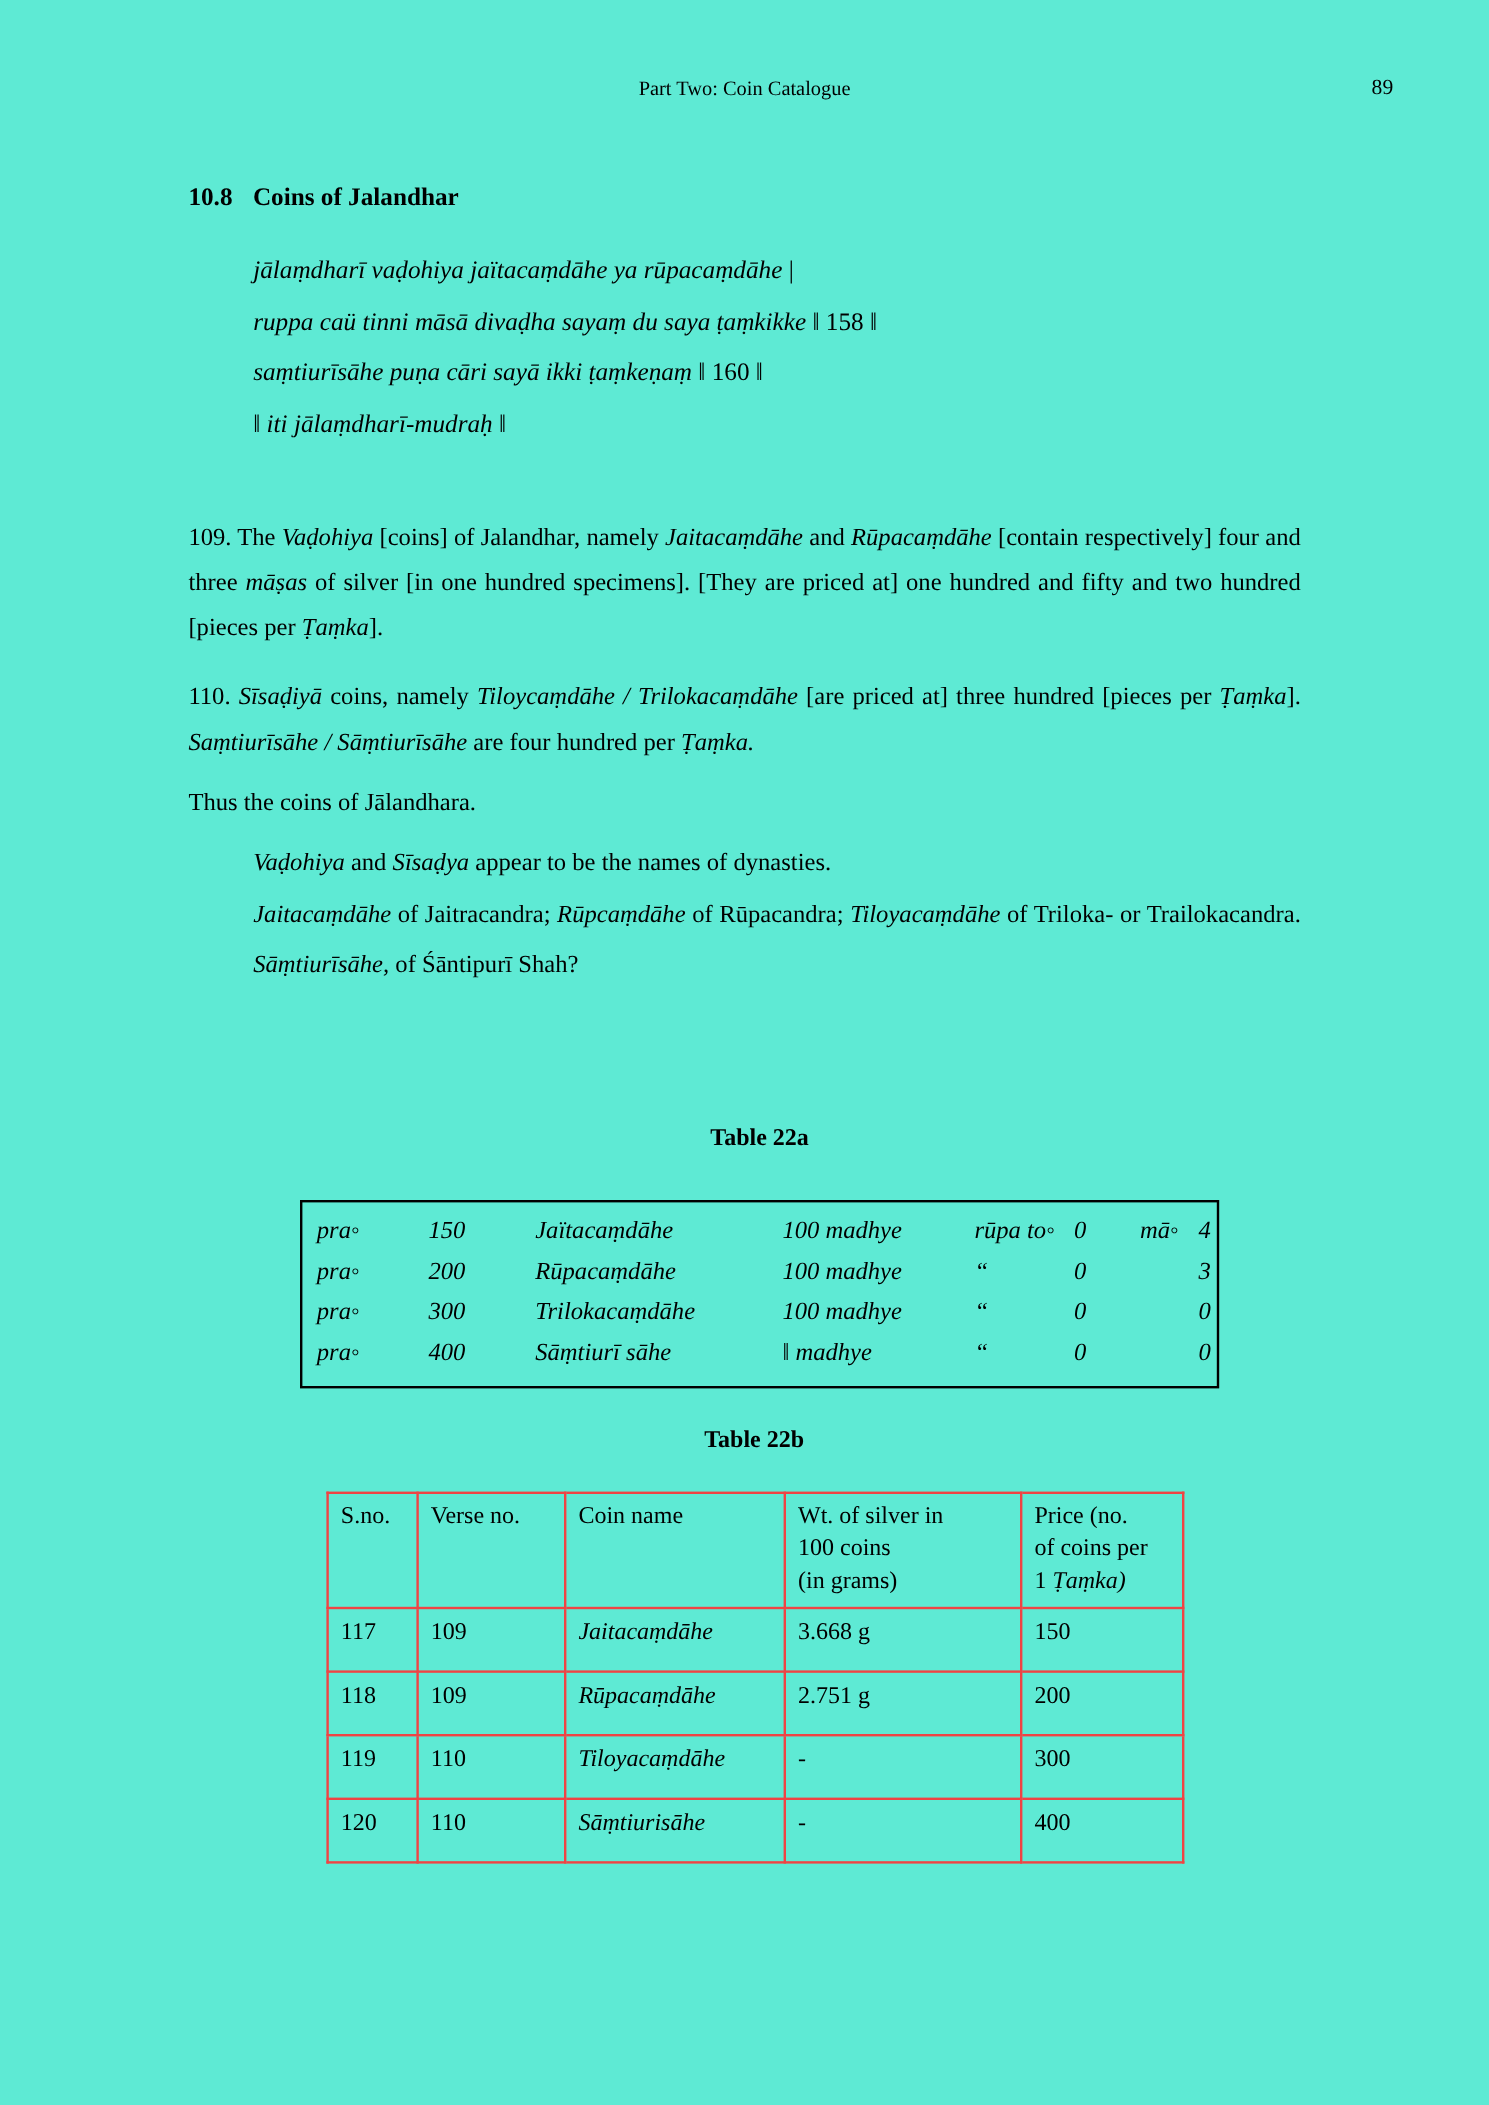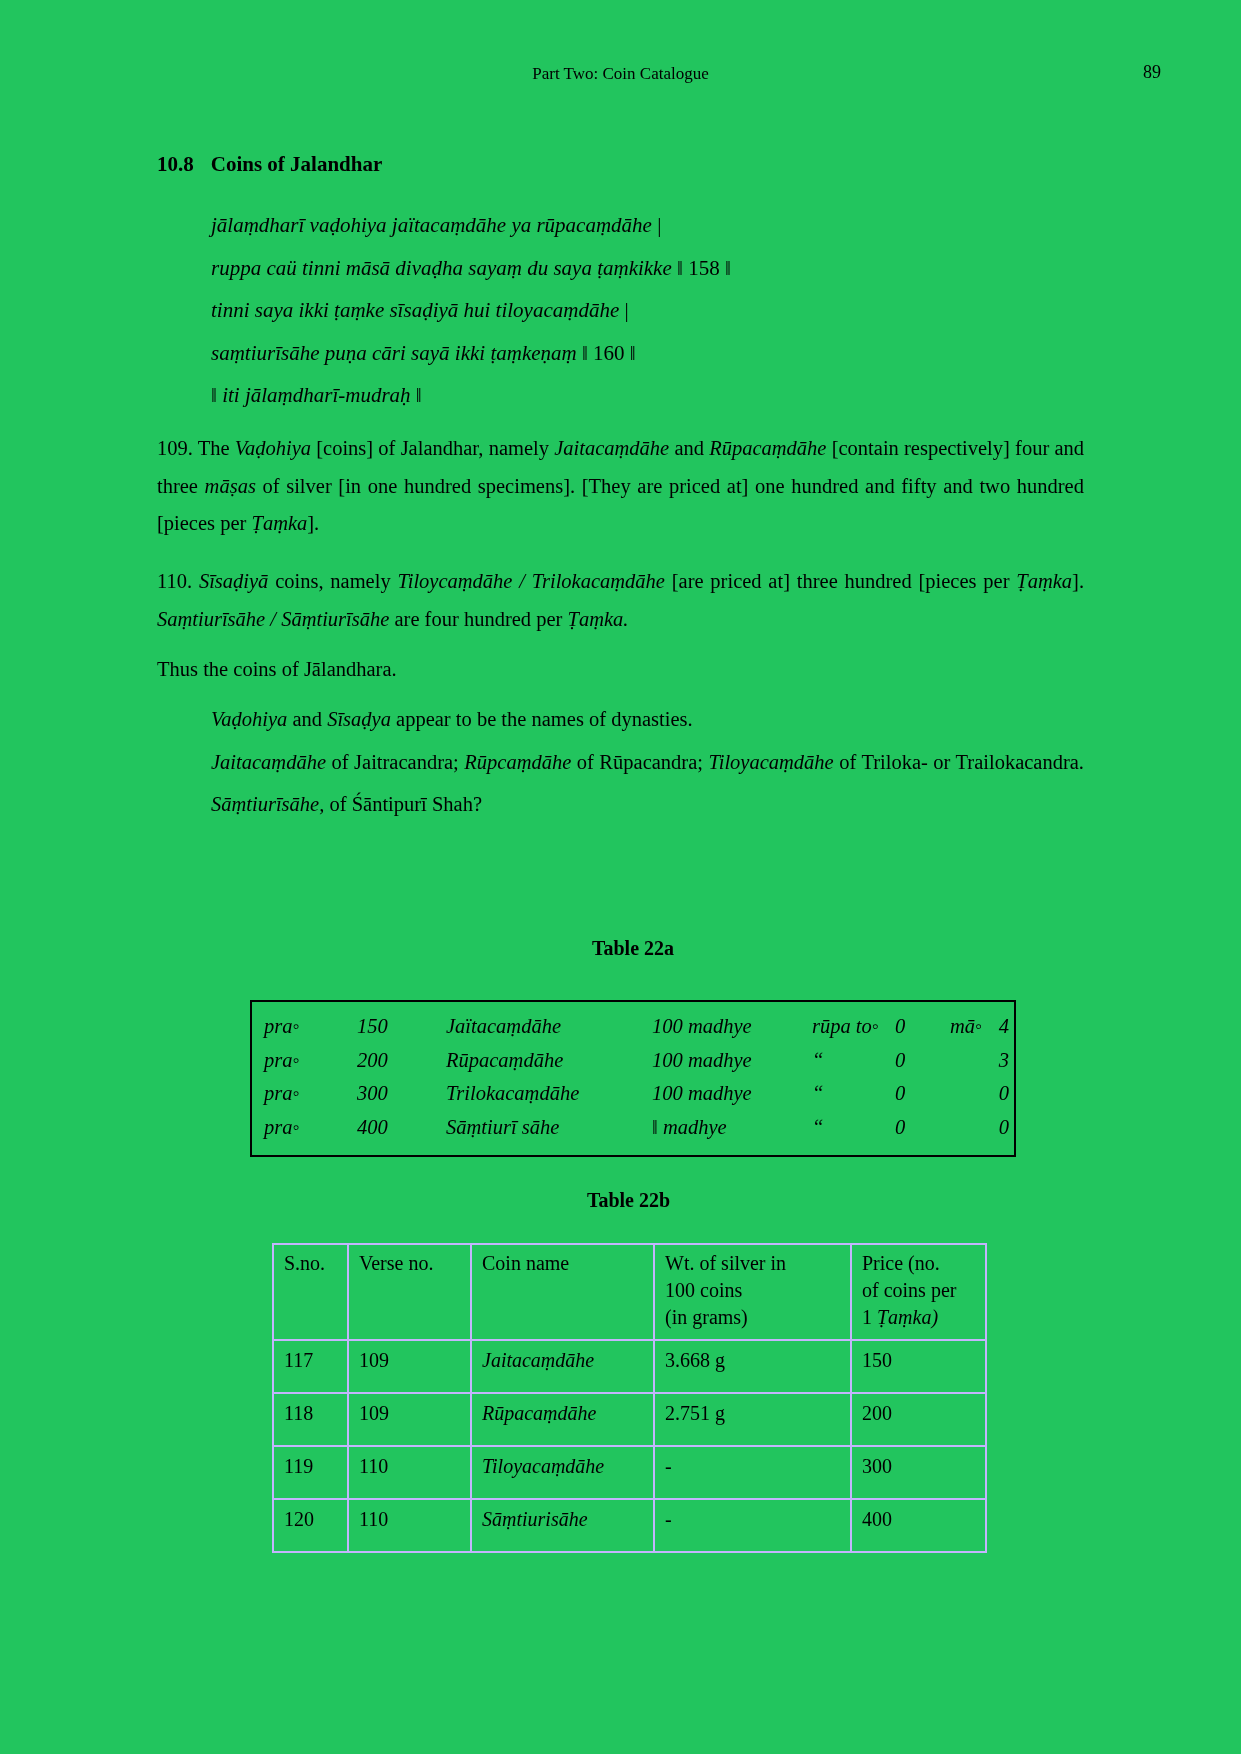--- a/index.html
+++ b/index.html
@@ -1,18 +1,18 @@
 <!DOCTYPE html>
 <html><head>
 <meta charset="utf-8">
 <style>
   html,body { margin:0; padding:0; background:#e8e8e8; }
   .page {
     position:relative; width:1241px; height:1754px; margin:0 auto;
-    background:#22c55e; color:#000;
+    background:#5eead4; color:#000;
     font-family:"Liberation Serif","DejaVu Serif",serif;
   }
   .hdr-title { position:absolute; top:64px; left:0; width:100%; text-align:center; font-size:17px; }
   .page-num  { position:absolute; top:62px; left:1143px; font-size:18px; }
 
   .section-heading { position:absolute; top:152px; left:157px; font-size:21px; font-weight:bold; }
   .section-heading .sec-title { margin-left:17px; }
 
   .verse { position:absolute; top:204px; left:211px; font-size:21px; line-height:42.5px; }
 
@@ -33,42 +33,41 @@
     font-size:20.5px; font-style:italic;
   }
   .t22a-row { display:grid; grid-template-columns:105px 89px 206px 160px 83px 55px 47px 1fr; line-height:33.5px; }
   .t22a-row .c1 { padding-left:12px; }
   .t22a-row .c8 { text-align:right; padding-right:5px; }
 
   .t22b {
     position:absolute; top:1243px; left:272px;
     border-collapse:collapse; table-layout:fixed; width:713px; font-size:20px;
   }
-  .t22b th, .t22b td { border:2px solid #c4b5fd; font-weight:normal; text-align:left; }
+  .t22b th, .t22b td { border:2px solid #ef4444; font-weight:normal; text-align:left; }
   .t22b th { vertical-align:top; white-space:pre-line; line-height:27px; padding:5px 8px 8px 10px; }
   .t22b td { height:36px; line-height:32px; vertical-align:middle; padding:1px 8px 14px 10px; }
   .t22b td.coin { font-style:italic; }
   i { font-style:italic; }
 </style>
 </head>
 <body>
 
 <div class="page">
 
   <div class="hdr-title">Part Two: Coin Catalogue</div>
   <div class="page-num">89</div>
 
   <div class="section-heading">
     <span class="sec-num">10.8</span><span class="sec-title">Coins of Jalandhar</span>
   </div>
 
   <div class="verse">
     <div class="verse-line"><i>jālaṃdharī vaḍohiya jaïtacaṃdāhe ya rūpacaṃdāhe </i><span>|</span></div>
     <div class="verse-line"><i>ruppa caü tinni māsā divaḍha sayaṃ du saya ṭaṃkikke </i><span>‖ 158 ‖</span></div>
-    <div class="verse-line"><i>tinni saya ikki ṭaṃke sīsaḍiyā hui tiloyacaṃdāhe </i><span>|</span></div>
     <div class="verse-line"><i>saṃtiurīsāhe puṇa cāri sayā ikki ṭaṃkeṇaṃ </i><span>‖ 160 ‖</span></div>
     <div class="verse-line"><span>‖ </span><i>iti jālaṃdharī-mudraḥ</i><span> ‖</span></div>
   </div>
 
   <div class="para p109"><span>109. The </span><i>Vaḍohiya</i><span> [coins] of Jalandhar, namely </span><i>Jaitacaṃdāhe</i><span> and </span><i>Rūpacaṃdāhe</i><span> [contain respectively] four and three </span><i>māṣas</i><span> of silver [in one hundred specimens]. [They are priced at] one hundred and fifty and two hundred [pieces per </span><i>Ṭaṃka</i><span>].</span></div>
   <div class="para p110"><span>110. </span><i>Sīsaḍiyā</i><span> coins, namely </span><i>Tiloycaṃdāhe / Trilokacaṃdāhe</i><span> [are priced at] three hundred [pieces per </span><i>Ṭaṃka</i><span>]. </span><i>Saṃtiurīsāhe / Sāṃtiurīsāhe</i><span> are four hundred per </span><i>Ṭaṃka.</i></div>
   <div class="para thus">Thus the coins of Jālandhara.</div>
 
   <div class="notes">
     <div><i>Vaḍohiya</i><span> and </span><i>Sīsaḍya</i><span> appear to be the names of dynasties.</span></div>

